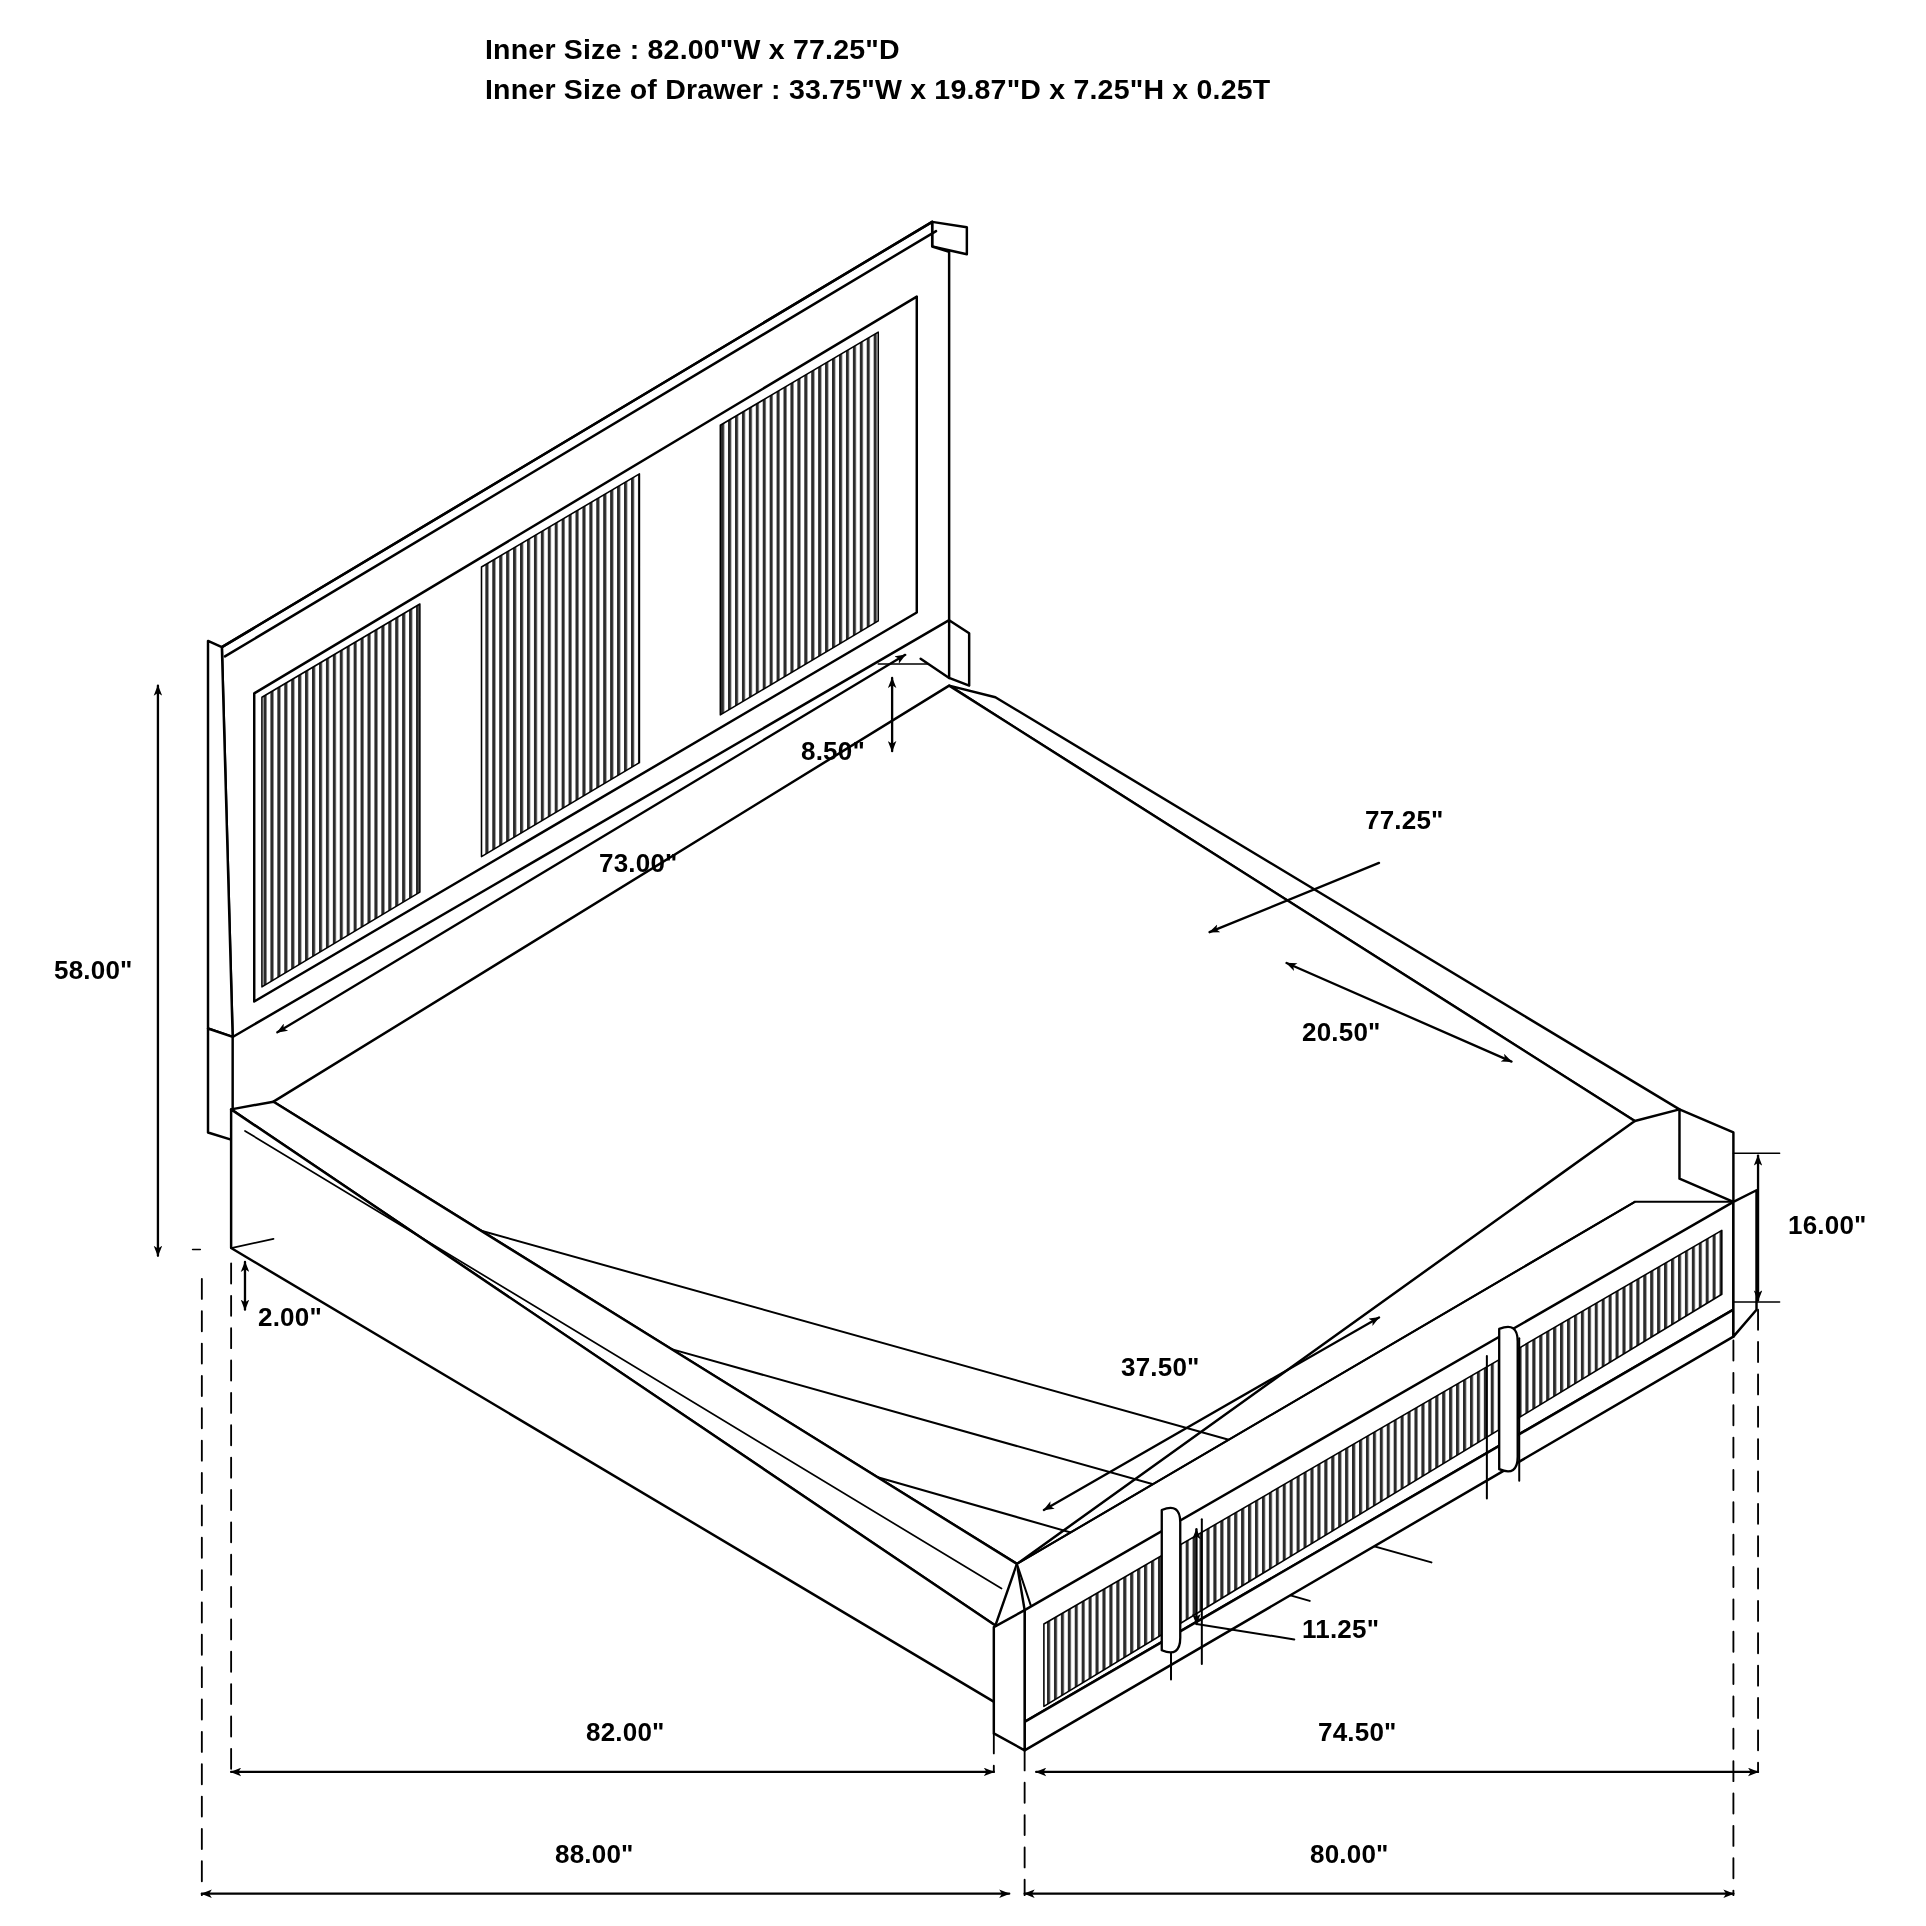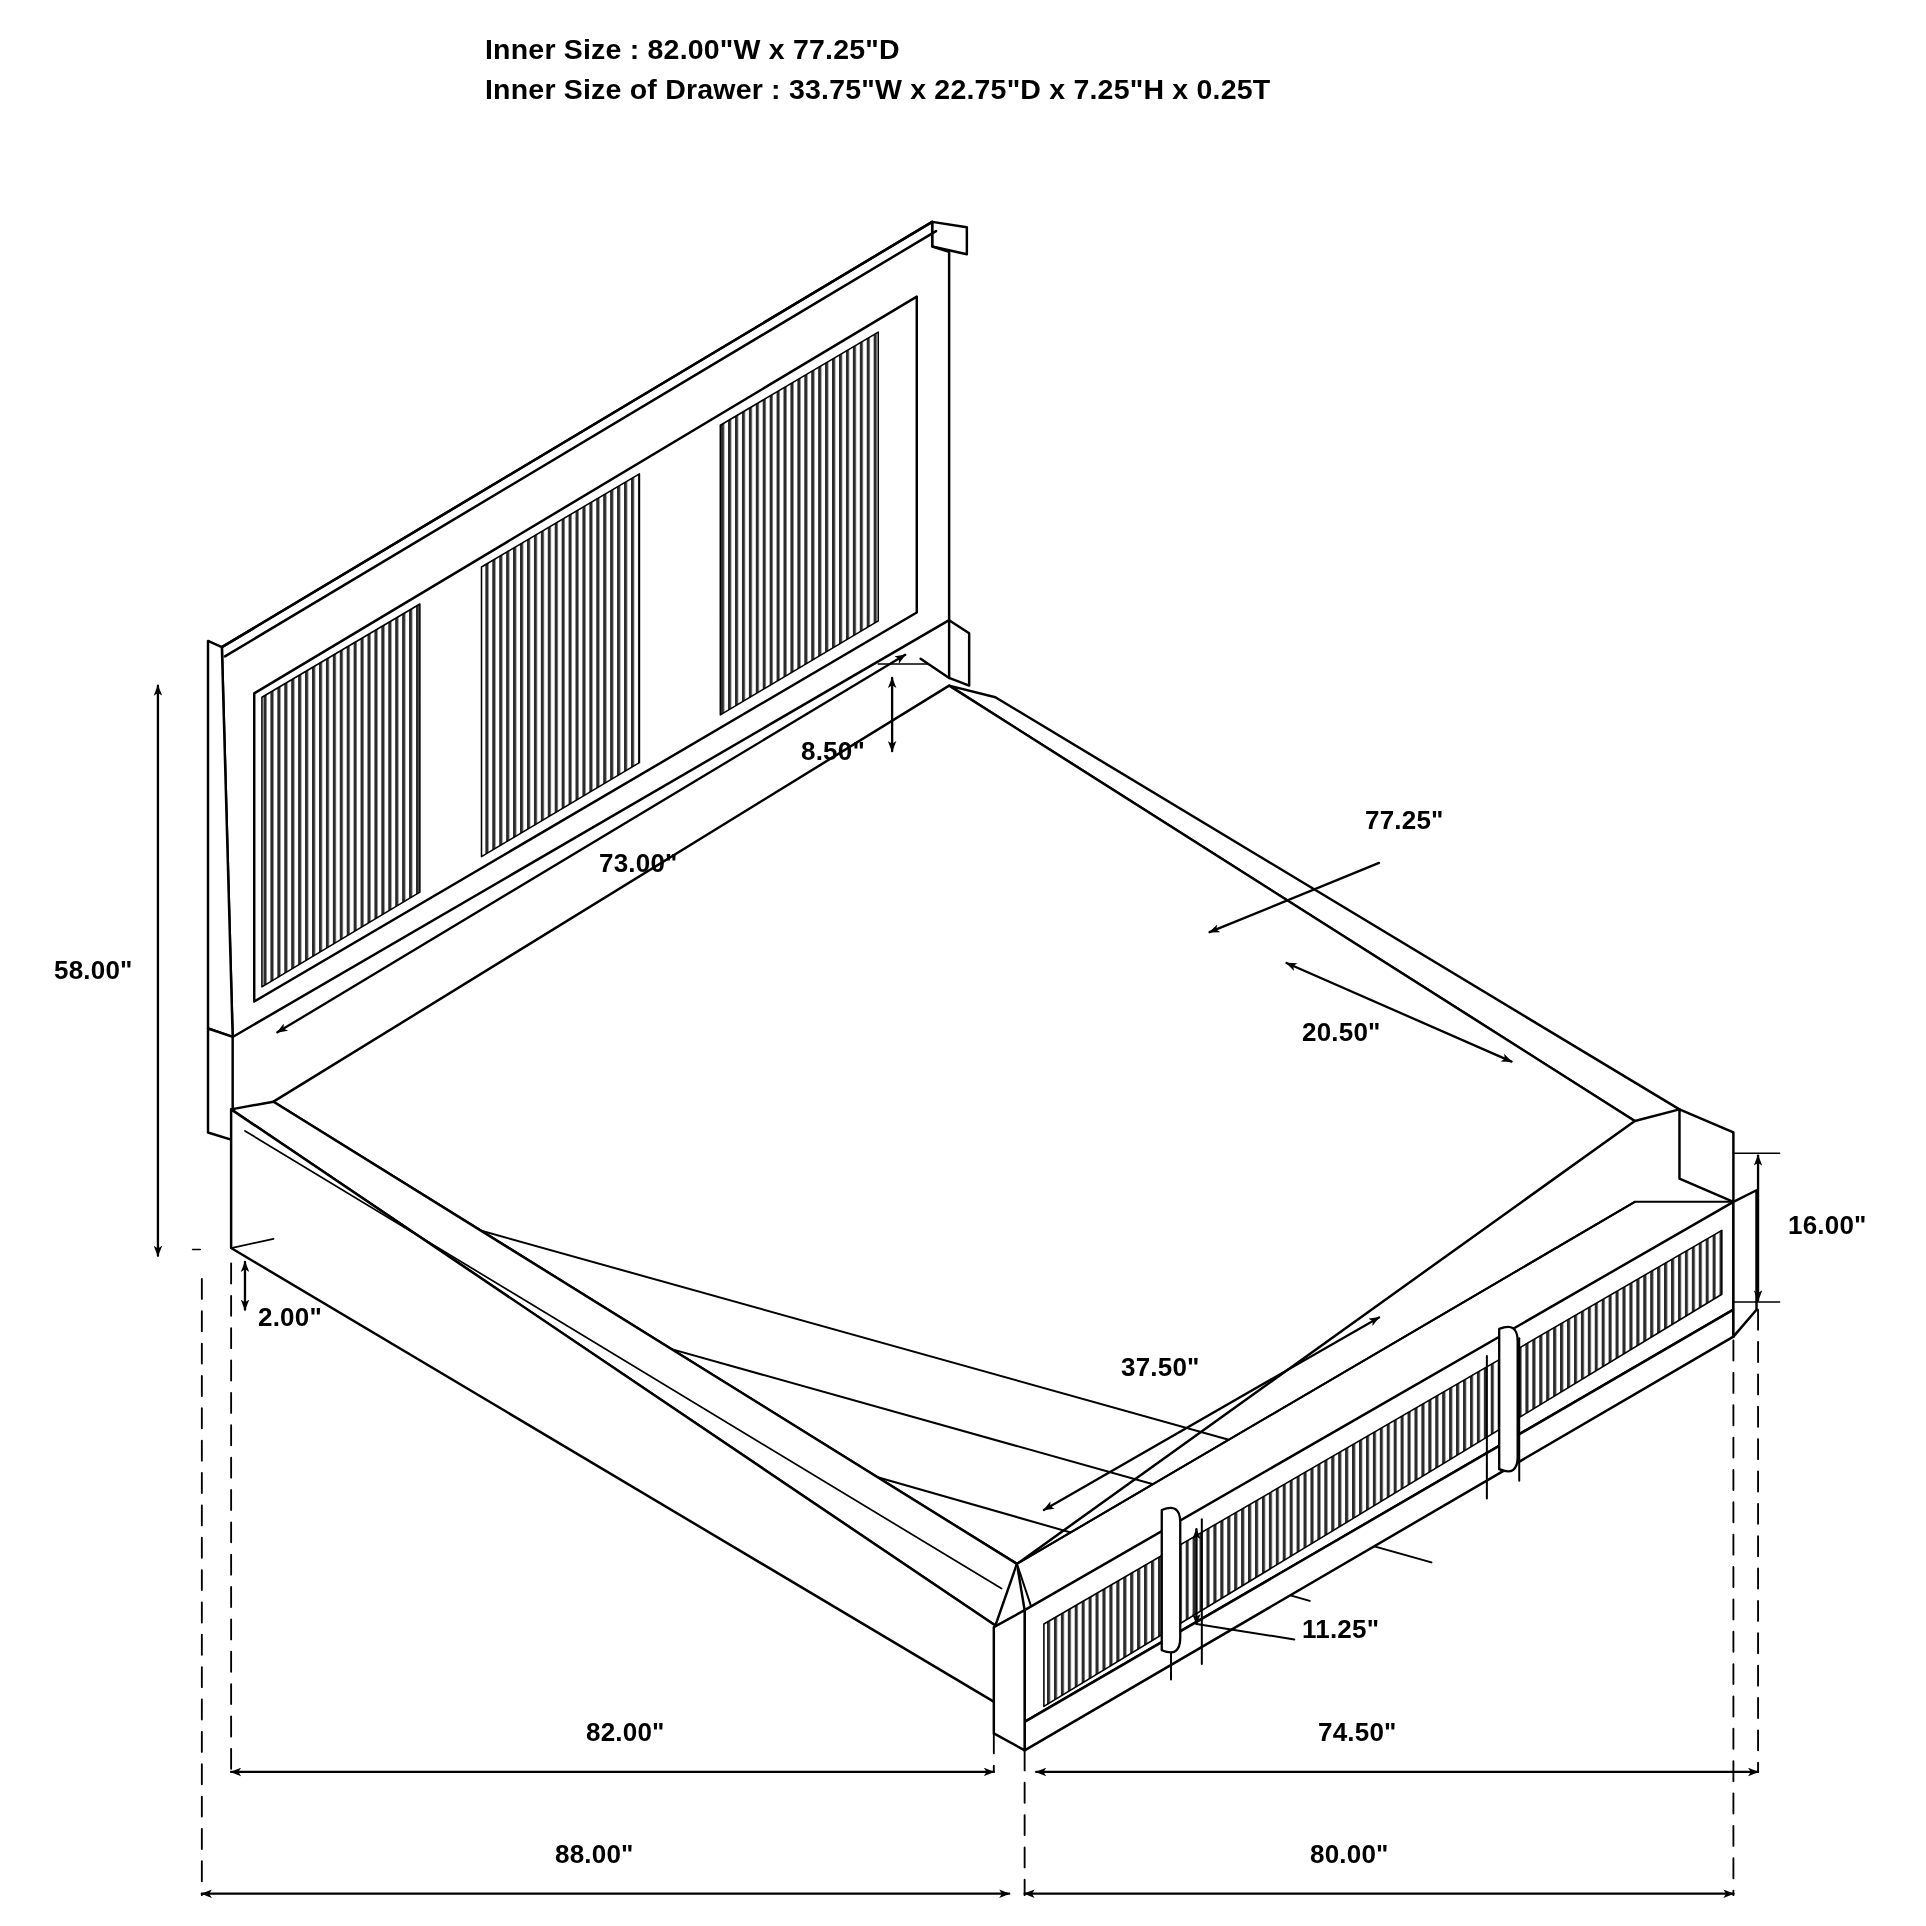--- a/index.html
+++ b/index.html
@@ -47,21 +47,21 @@
     height: 1926px;
   }
 </style>
 </head>
 <body>
 
 <div id="diagram-root">
 
   <div class="spec-header">
     <div>Inner Size : 82.00"W x 77.25"D</div>
-    <div>Inner Size of Drawer : 33.75"W x 22.75"D x 7.25"H x 0.25T</div>
+    <div>Inner Size of Drawer : 33.75"W x 19.87"D x 7.25"H x 0.25T</div>
   </div>
 
   <svg class="drawing" viewBox="0 0 2500 2500">
     <defs>
       <marker id="arrowEnd" markerWidth="16" markerHeight="16" refX="13" refY="5.5" orient="auto" markerUnits="userSpaceOnUse">
         <path d="M0,0 L14,5.5 L0,11 L3.5,5.5 Z" fill="#000"></path>
       </marker>
       <marker id="arrowStart" markerWidth="16" markerHeight="16" refX="1" refY="5.5" orient="auto" markerUnits="userSpaceOnUse">
         <path d="M14,0 L0,5.5 L14,11 L10.5,5.5 Z" fill="#000"></path>
       </marker>

